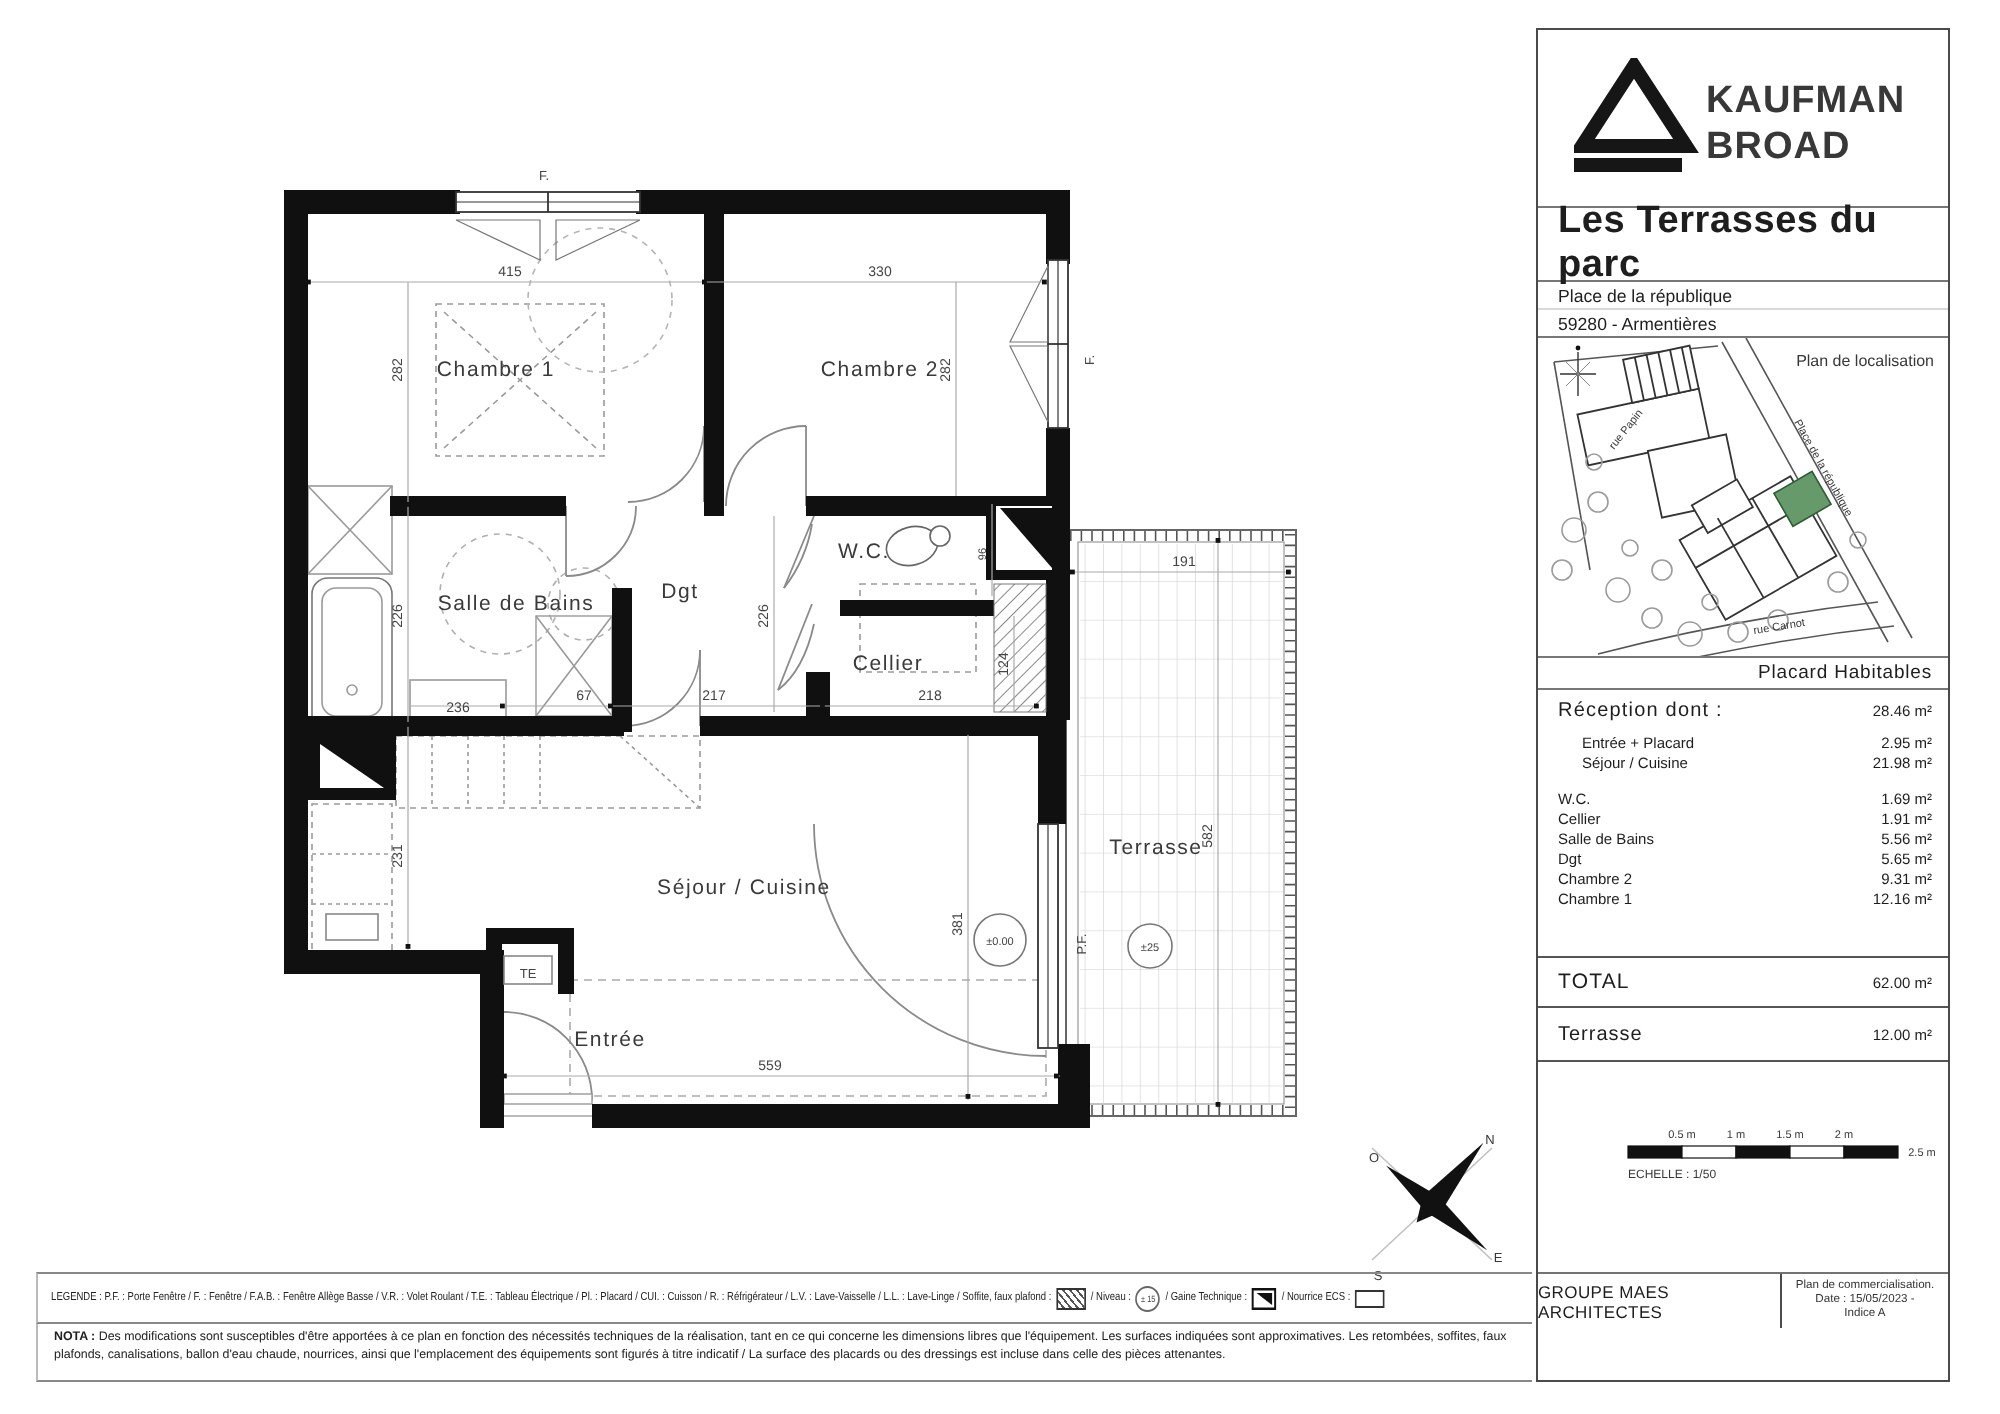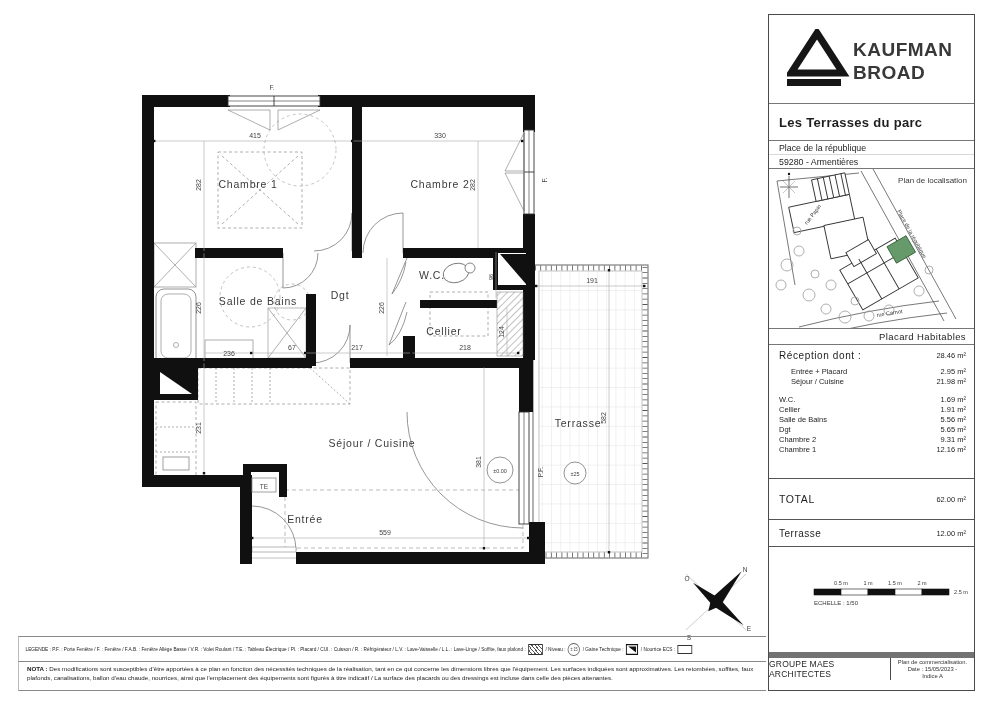--- a/index.html
+++ b/index.html
@@ -10,43 +10,43 @@
   .dim{font-size:7px;fill:#444;}
   .dimsm{font-size:5.5px;fill:#444;}
   .room{font-size:10.5px;fill:#3a3a3a;letter-spacing:.8px;}
   .tiny{font-size:6.5px;fill:#444;}
   
   .panel{position:absolute;left:768px;top:14px;width:207px;height:677px;
          border:1px solid #4a4a4a;box-sizing:border-box;display:flex;flex-direction:column;background:#fff;}
   .sec{box-sizing:border-box;flex:none;}
   .logo-sec{height:89px;border-bottom:1px solid #777;display:flex;align-items:center;justify-content:center;}
   .title-sec{height:37px;border-bottom:1px solid #777;display:flex;align-items:center;padding:0 10px;}
-  .title-sec b{font-size:13px;letter-spacing:.3px;}
+  .title-sec b{font-size:19px;letter-spacing:.3px;}
   .addr-sec{height:28px;border-bottom:1px solid #777;font-size:8.8px;}
   .addr-sec div{padding:2px 10px 1px;}
   .addr-sec div:first-child{border-bottom:1px solid #d8d8d8;}
   .unit-sec{height:28px;border-bottom:1px solid #777;font-size:8.8px;padding:2px 10px;line-height:11px;}
   .map-sec{height:160px;border-bottom:1px solid #777;position:relative;}
   .surfhead-sec{height:16px;border-bottom:1px solid #777;font-size:9.5px;text-align:right;
                 padding:2px 8px 0 0;letter-spacing:.4px;}
   .list-sec{height:133px;font-size:7.5px;padding:5px 8px 0 10px;position:relative;}
   .rrow{display:flex;justify-content:space-between;align-items:center;}
   .rec-label{font-size:10px;letter-spacing:.6px;}
   .sub{padding-left:12px;}
   .srow{display:flex;justify-content:space-between;line-height:10px;gap:19px;}
   .gap6{height:6px;} .gap8{height:8px;}
-  .total-sec{height:42px;border-top:1px solid #555;border-bottom:1px solid #555;display:flex;
+  .total-sec{height:26px;border-top:1px solid #555;border-bottom:1px solid #555;display:flex;
              justify-content:space-between;align-items:center;padding:0 8px 0 10px;}
   .total-sec .lab{font-size:10.5px;letter-spacing:.6px;}
   .terr-sec{height:27px;border-bottom:1px solid #555;display:flex;justify-content:space-between;
             align-items:center;padding:0 8px 0 10px;}
   .terr-sec .lab{font-size:10px;letter-spacing:.5px;}
   .val{font-size:7.5px;}
   .scale-sec{height:105px;position:relative;}
-  .pfoot-sec{height:28px;border-top:6px solid #737373;display:flex;}
+  .pfoot-sec{height:28px;border-top:1px solid #737373;display:flex;}
   .arch-box{width:122px;border-right:1px solid #4a4a4a;display:flex;align-items:center;
             justify-content:center;font-size:8.5px;letter-spacing:.2px;box-sizing:border-box;}
   .date-box{flex:1;font-size:5.8px;text-align:center;display:flex;flex-direction:column;
             justify-content:center;line-height:7px;color:#333;}
   
   .legend-box{position:absolute;left:18px;top:636px;width:748px;height:26px;box-sizing:border-box;
               border-top:1px solid #888;border-bottom:1px solid #888;border-left:1px solid #bbb;
               display:flex;align-items:center;overflow:hidden;}
   .legend-inner{display:flex;align-items:center;gap:3px;font-size:5.8px;color:#222;white-space:nowrap;
                 transform:scaleX(.82);transform-origin:left center;width:122%;padding-left:8px;}

